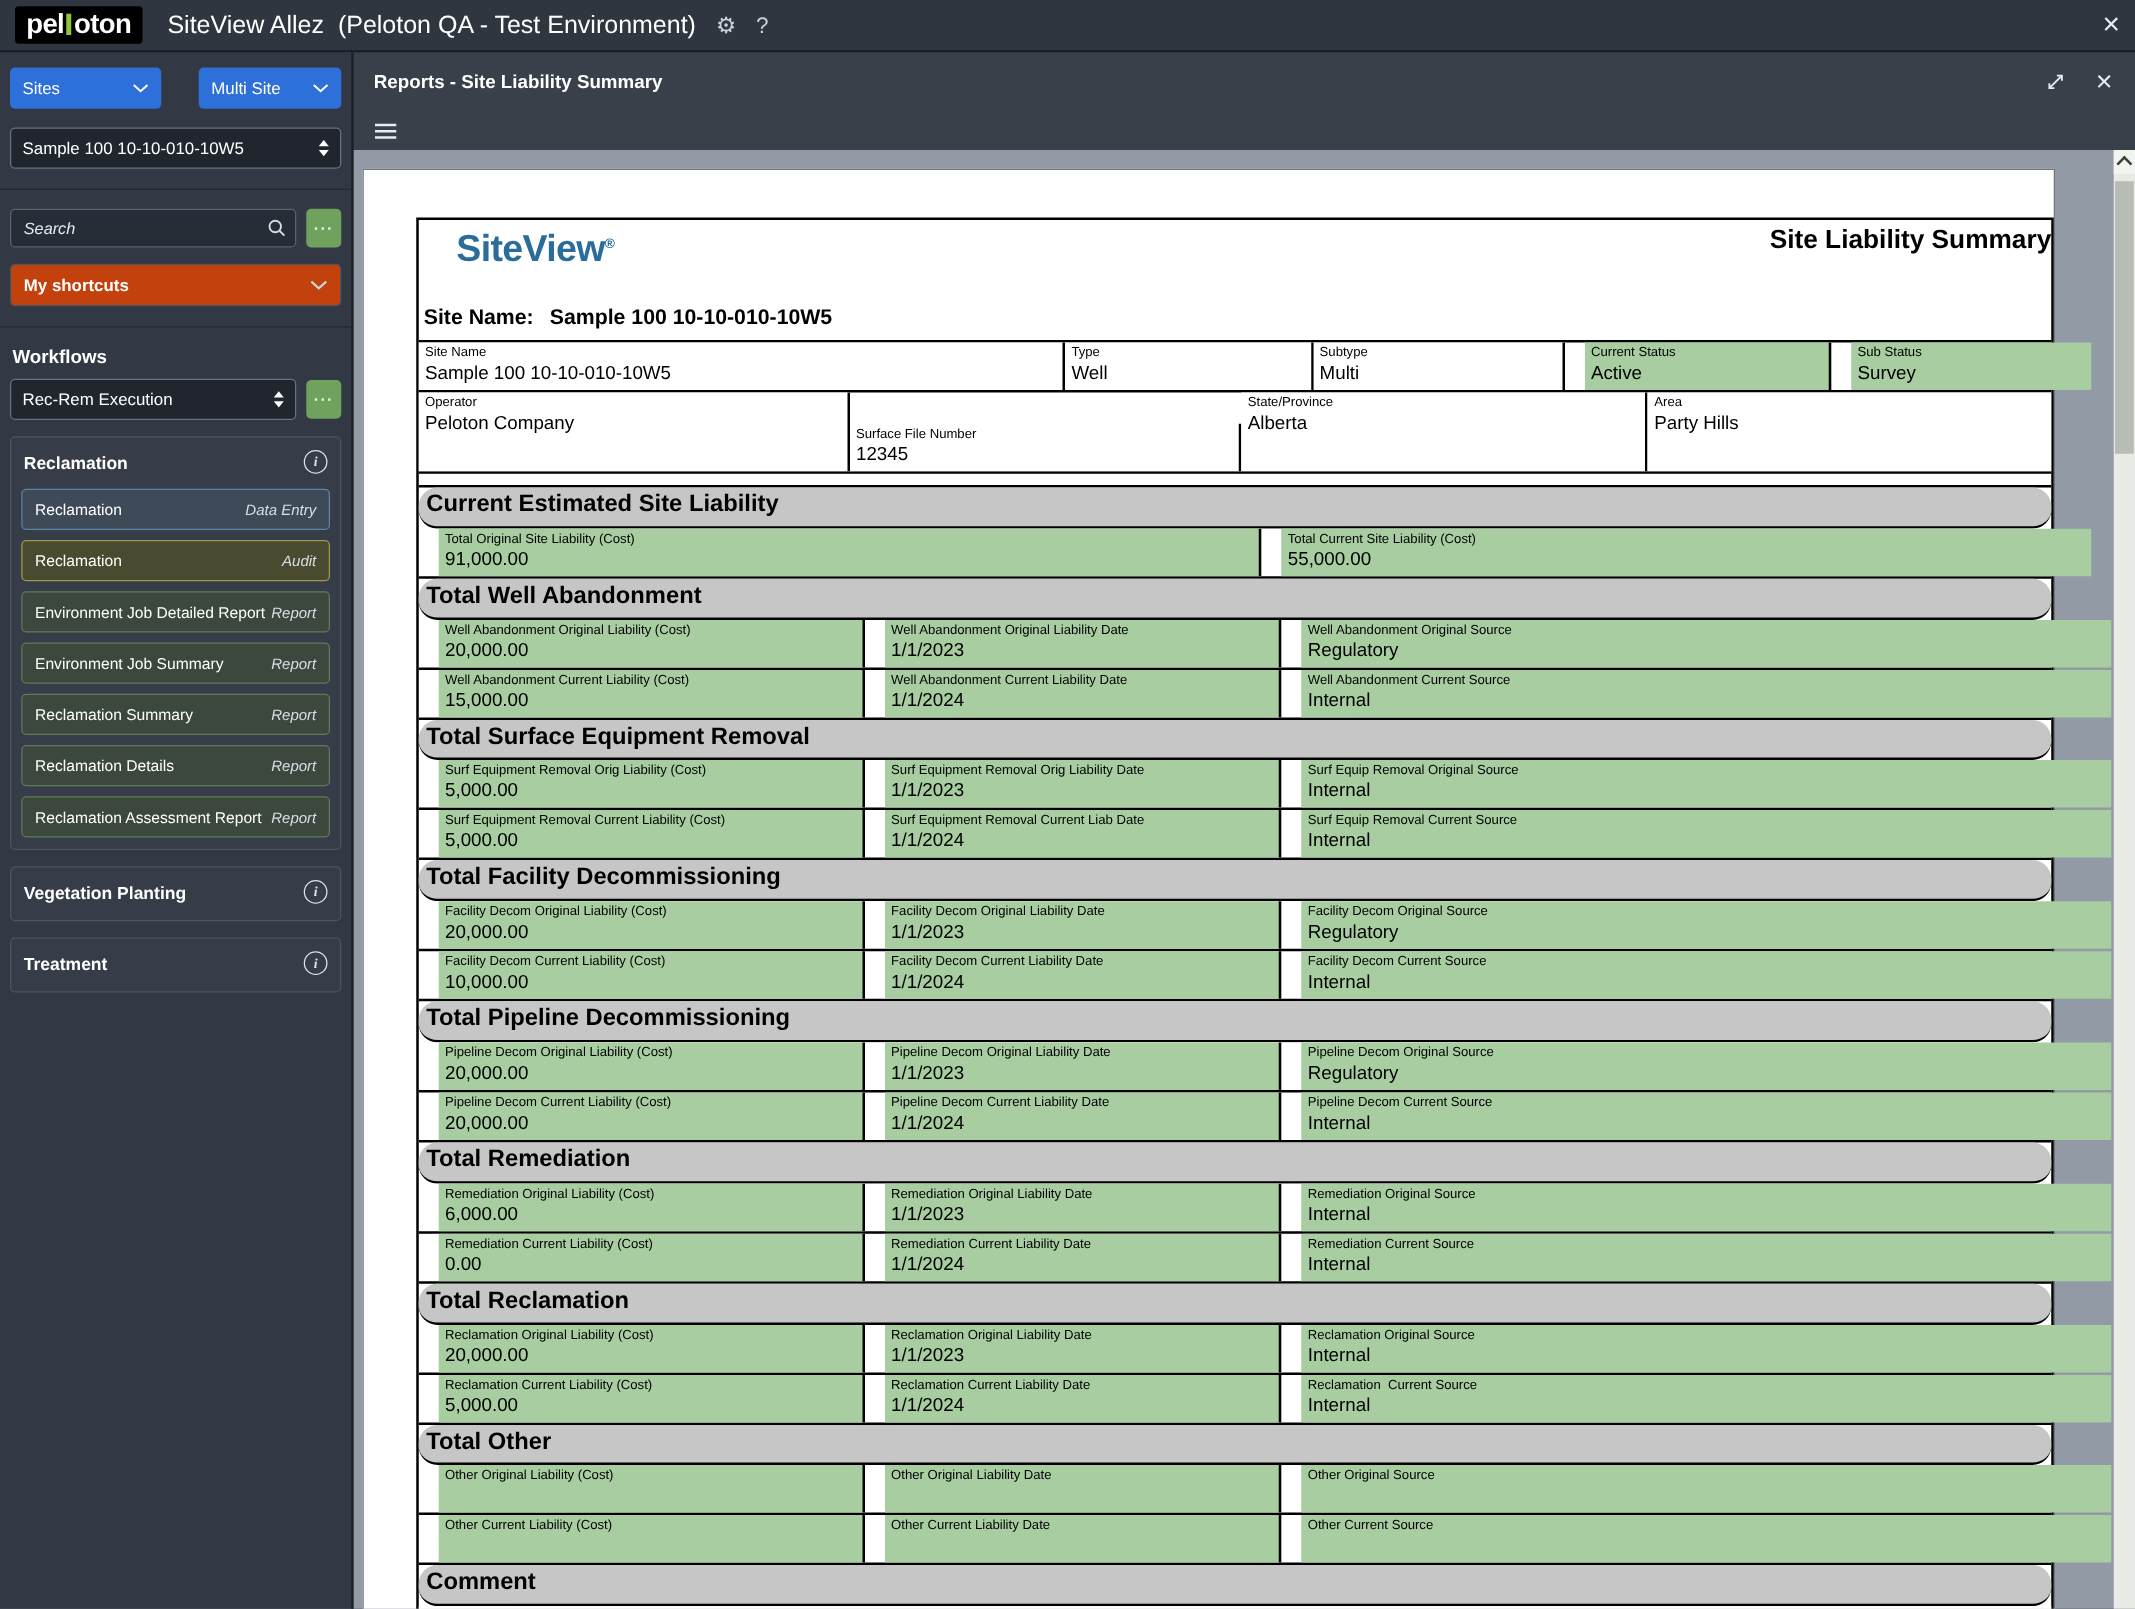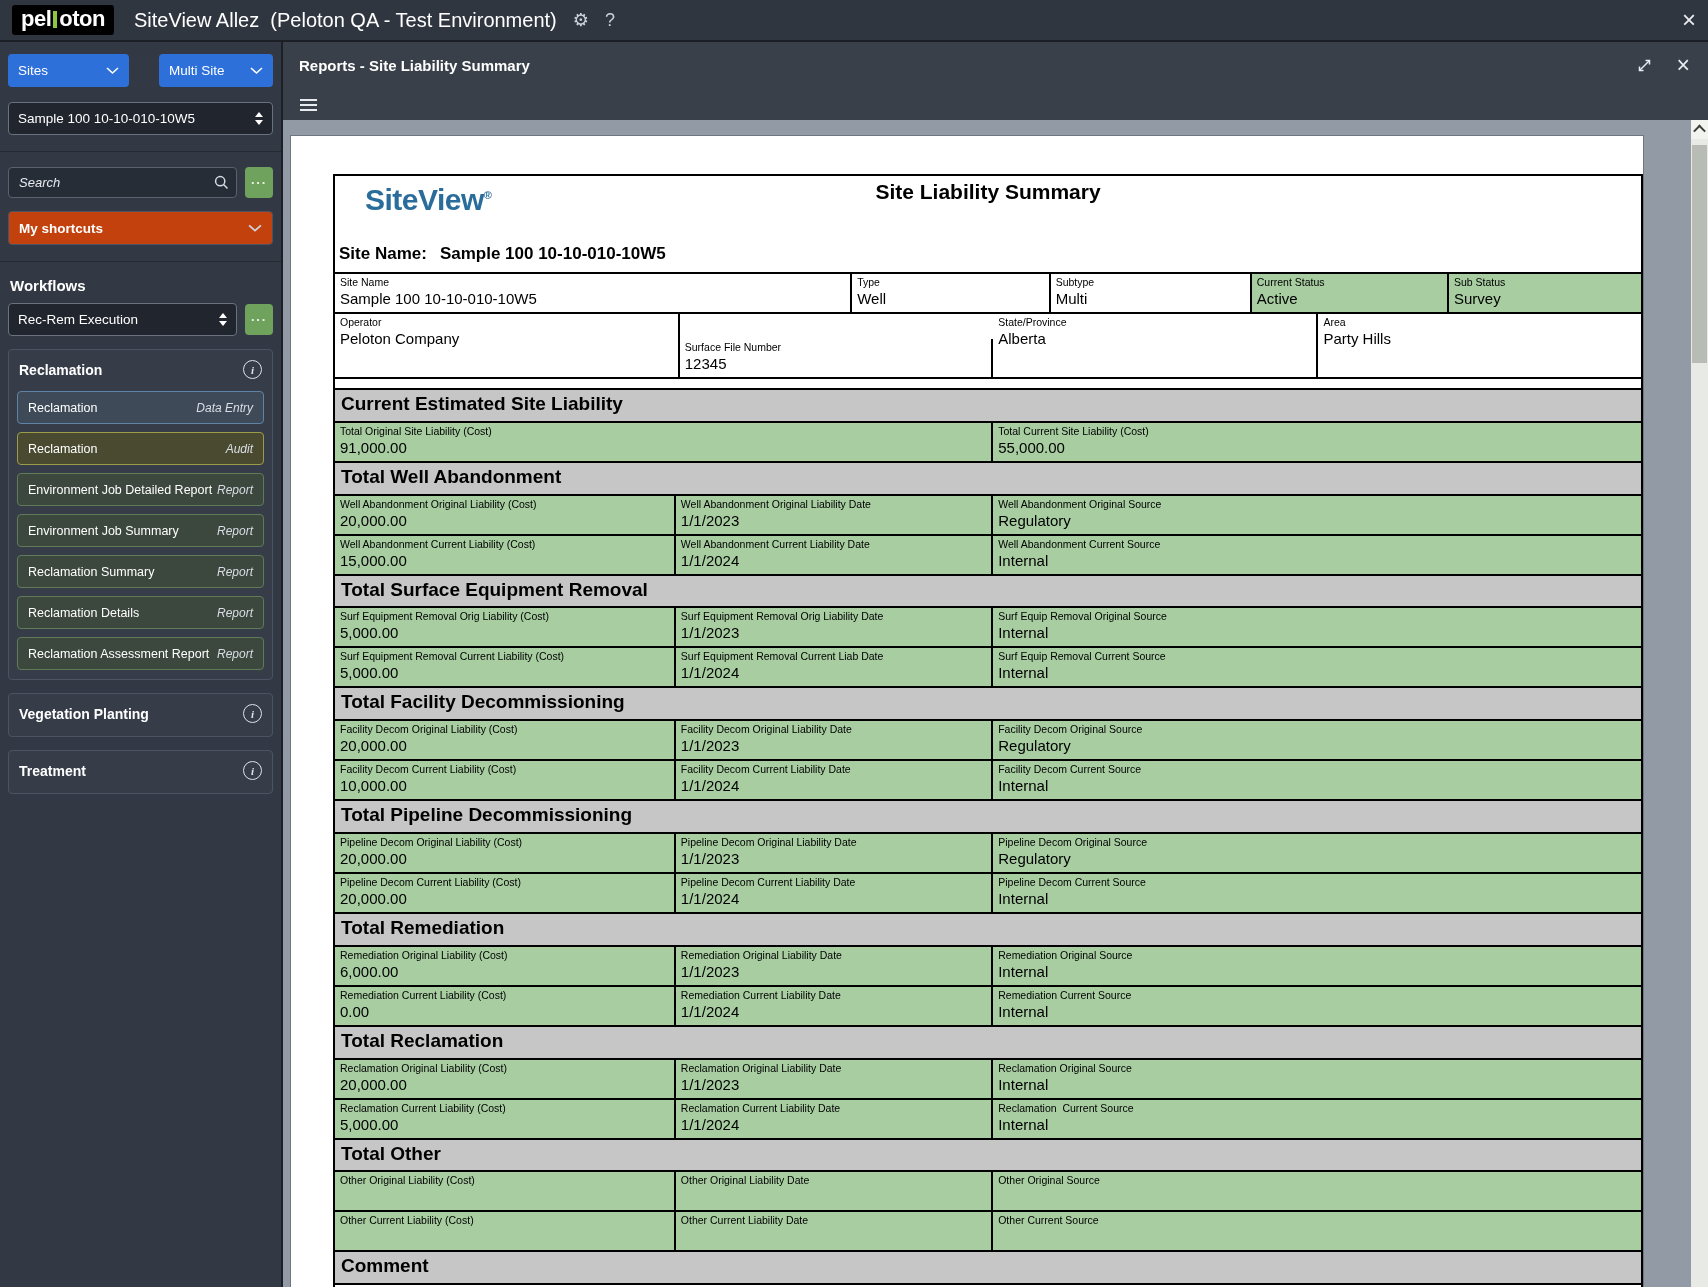--- a/index.html
+++ b/index.html
@@ -73,35 +73,35 @@
   .hamburger i{display:block;width:17px;height:2px;background:#e8ebf0;margin:3px 0;}
 
   
   .viewer{flex:1;background:#929aa5;position:relative;padding:15px 0 0 7px;overflow:hidden;}
   .page{width:1354px;height:1400px;background:#fff;border:1px solid #6f7680;box-sizing:border-box;
         padding:38px 0 0 42px;}
   .report-box{width:1310px;border:2px solid #000;box-sizing:border-box;color:#000;}
   .rb-head{position:relative;height:60px;padding-top:6px;}
   .sv-logo{color:#2a6d9b;font-weight:bold;font-size:30px;letter-spacing:-0.5px;padding-left:30px;line-height:1.2;}
   .sv-logo sup{font-size:11px;}
-  .r-title{position:absolute;top:4px;left:0;right:0;text-align:center;font-weight:bold;font-size:21px;}
+  .r-title{position:absolute;top:4px;left:0;right:0;text-align:right;font-weight:bold;font-size:21px;}
   .sn-line{font-weight:bold;font-size:17px;padding:2px 0 8px 4px;}
   .sn-val{margin-left:13px;}
 
   .info-table{border-top:2px solid #000;border-bottom:2px solid #000;}
   .info-table .t-row:first-child{border-bottom:2px solid #000;}
   .tgap{height:9px;}
   .main-table{border-top:2px solid #000;}
   .band{background:#c6c6c6;border-bottom:2px solid #000;font-weight:bold;font-size:19px;
-        padding:3px 6px 5px;line-height:1.2;}
+        padding:3px 6px 5px;line-height:1.2;border-radius:15px;}
   .t-row{display:flex;border-bottom:2px solid #000;min-height:38px;}
   .info-table .t-row:last-child{border-bottom:none;}
   .t-cell{box-sizing:border-box;border-right:2px solid #000;padding:2px 5px 3px;background:#fff;}
   .t-cell:last-child{border-right:none;}
-  .t-cell.green{background:#a7cda1;}
+  .t-cell.green{background:#a7cda1;margin-left:16px;}
   .cell-label{font-size:10.5px;line-height:13px;white-space:pre;}
   .cell-value{font-size:15px;line-height:20px;min-height:20px;}
 
   
   .vscroll{position:absolute;top:0;right:0;width:17px;bottom:0;background:#e7eae5;}
   .vs-arrow{height:19px;background:#f2f4f0;display:flex;align-items:center;justify-content:center;cursor:pointer;}
   .vs-arrow i{display:block;width:7px;height:7px;border-left:2px solid #3a3f3a;border-top:2px solid #3a3f3a;
               transform:rotate(45deg) translate(1px,1px);}
   .vs-thumb{position:absolute;left:1px;right:1px;top:25px;height:218px;background:#b7bcb5;cursor:pointer;}
 </style>

